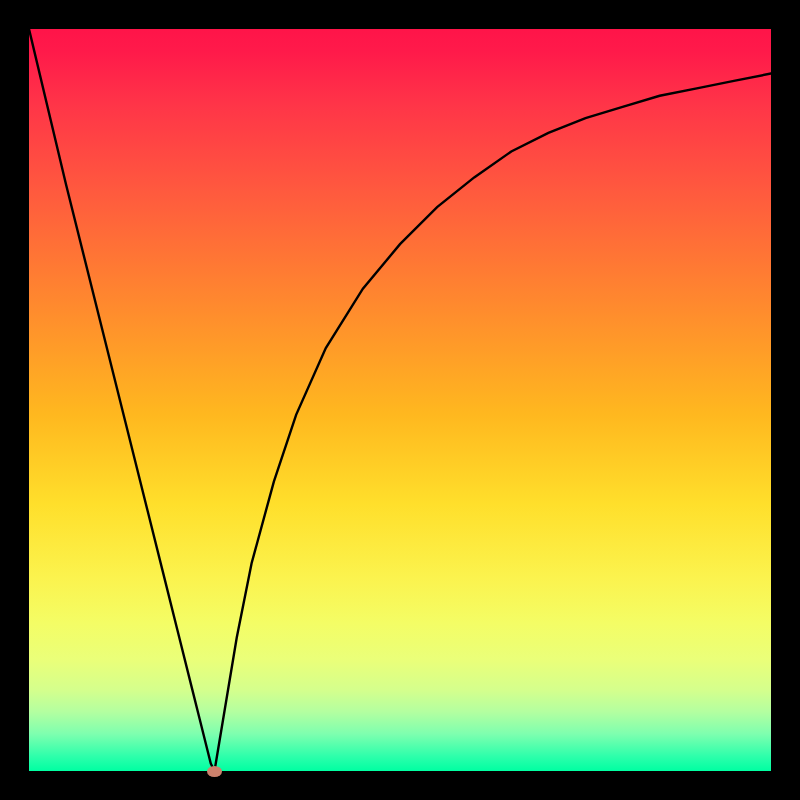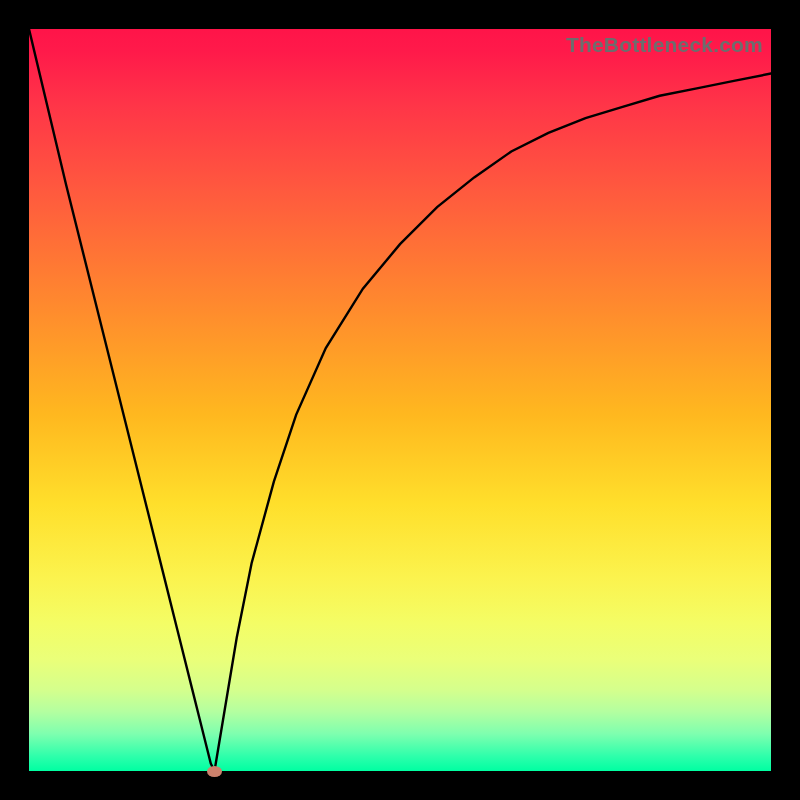--- a/index.html
+++ b/index.html
@@ -62,19 +62,18 @@
     height: 11px;
     border-radius: 50%;
     background: #cc816c;
   }
 </style>
 </head>
 <body>
 
 <div class="outer">
   <div class="plot">
-    <div class="watermark">TheBottleneck.com</div>
     <svg class="curve" id="curve-svg" width="742" height="742">
       <path id="curve-path" fill="none" stroke="#000" stroke-width="2.4" stroke-linecap="round" d="M0.00 0.00 L37.10 155.82 L74.20 304.22 L96.46 393.26 L118.72 482.30 L133.56 541.66 L148.40 601.02 L163.24 660.38 L170.66 690.06 L178.08 719.74 L181.79 734.58 L185.50 742.00 L192.92 697.48 L207.76 608.44 L222.60 534.24 L244.86 452.62 L267.12 385.84 L296.80 319.06 L333.90 259.70 L371.00 215.18 L408.10 178.08 L445.20 148.40 L482.30 122.43 L519.40 103.88 L556.50 89.04 L593.60 77.91 L630.70 66.78 L667.80 59.36 L704.90 51.94 L742.00 44.52"></path>
     </svg>
     <div class="marker" id="marker" style="left: 178px; top: 736.5px; background: rgb(204, 129, 108);"></div>
   </div>
 </div>
 
 </body></html>

